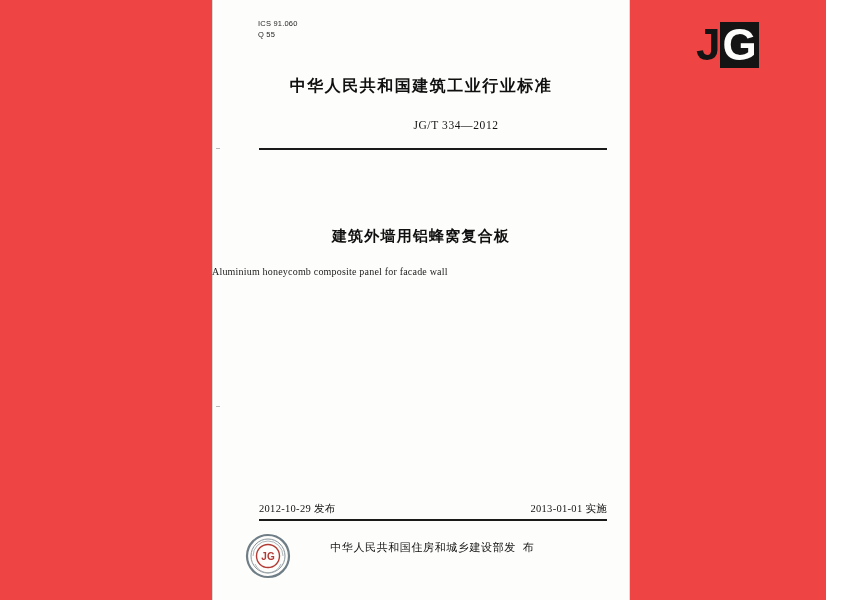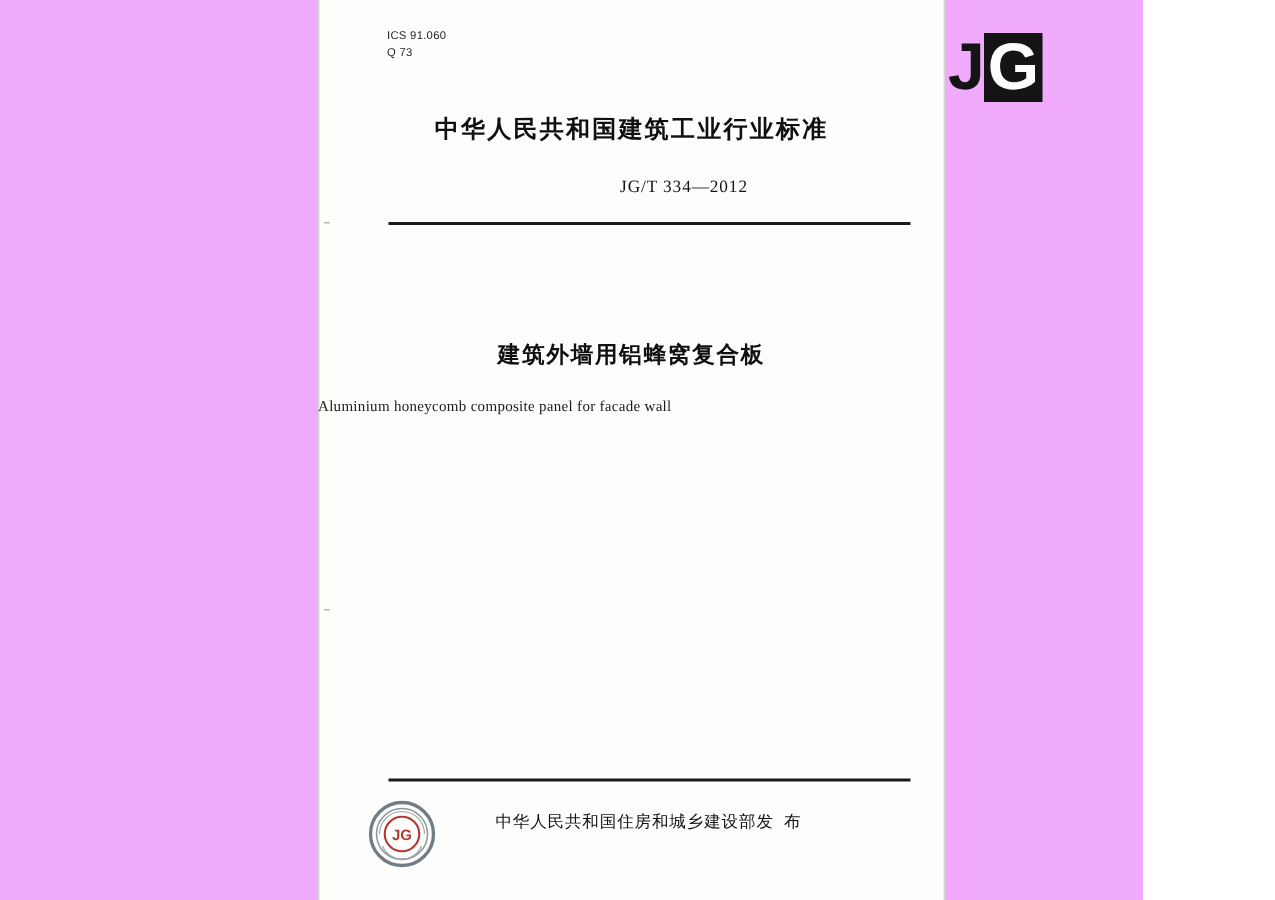--- a/index.html
+++ b/index.html
@@ -9,23 +9,23 @@
     width: 850px;
     height: 600px;
     overflow: hidden;
   }
   body {
     font-family: "Liberation Serif", serif;
   }
   .page-frame {
     position: absolute;
     left: 0; top: 0;
-    width: 762px;
-    height: 600px;
-    background: #f0abfc;
+    width: 826px;
+    height: 600px;
+    background: #ef4444;
   }
   
   .sheet {
     position: absolute;
     left: 212px;
     top: 0px;
     width: 418px;
     height: 600px;
     background: #fdfdfb;
     box-shadow: 0 0 0 0 transparent;
@@ -210,38 +210,42 @@
 <div class="page-frame">
 
   <div class="sheet"></div>
   <div class="sheet-edge-left"></div>
   <div class="sheet-edge-right"></div>
   <div class="fold-tick tick1"></div>
   <div class="fold-tick tick2"></div>
 
   <div class="ics-block">
     <div>ICS 91.060</div>
-    <div>Q 73</div>
+    <div>Q 55</div>
   </div>
 
   <div class="jg-logo">
     <div class="jg-logo-inner">
       <span>J</span><span class="jg-g">G</span>
     </div>
   </div>
 
   <div class="std-title">中华人民共和国建筑工业行业标准</div>
 
   <div class="std-number">JG/T 334—2012</div>
 
   <div class="rule-top"></div>
 
   <div class="doc-title-cn">建筑外墙用铝蜂窝复合板</div>
   <div class="doc-title-en">Aluminium honeycomb composite panel for facade wall</div>
 
+  <div class="date-row">
+    <span>2012-10-29 发布</span>
+    <span>2013-01-01 实施</span>
+  </div>
   <div class="rule-bottom"></div>
 
   <div class="publisher-row">
     <span>中华人民共和国住房和城乡建设部</span><span class="issue">发 布</span>
   </div>
 
   <div class="seal">
     <svg width="46" height="46" viewBox="0 0 46 46">
       <circle cx="23" cy="23" r="21" fill="none" stroke="#6f7d86" stroke-width="2.2"></circle>
       <circle cx="23" cy="23" r="17" fill="none" stroke="#8a959c" stroke-width="1"></circle>

